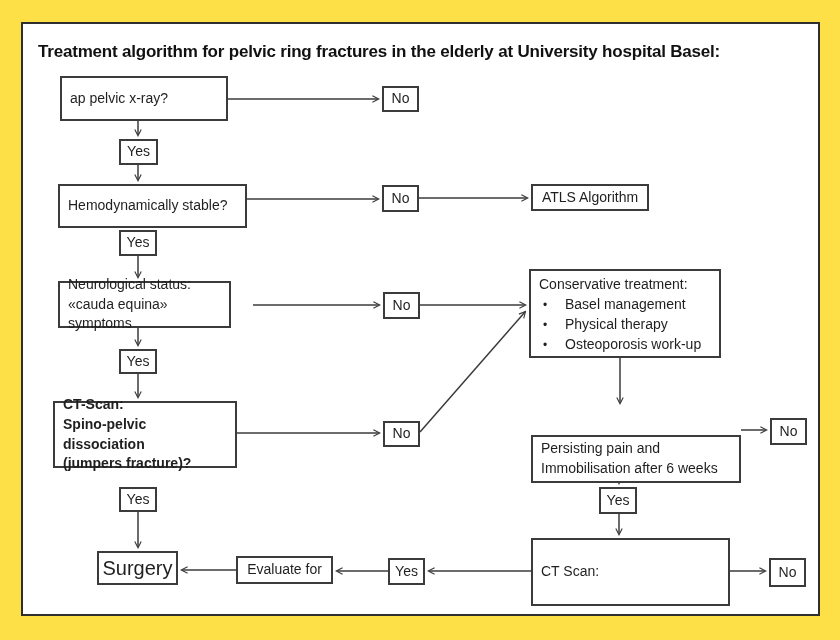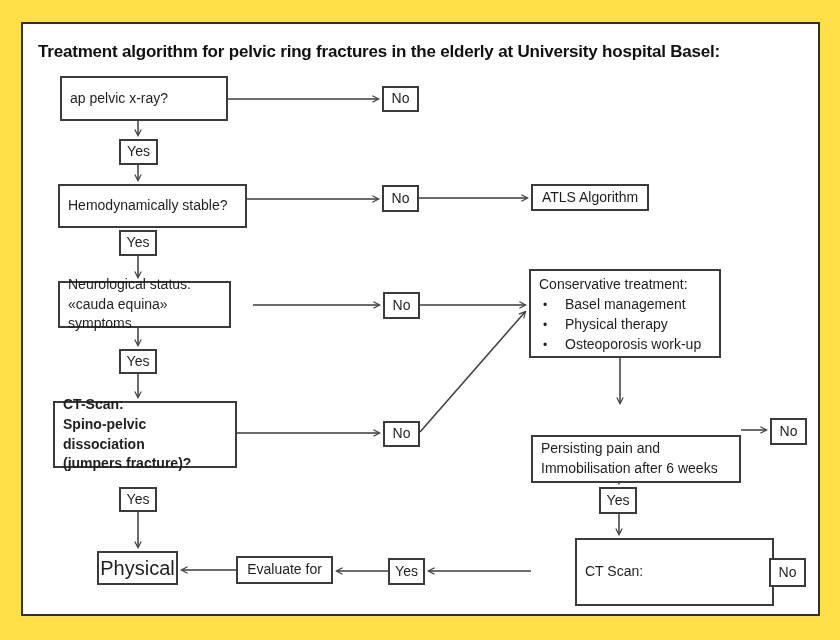--- a/index.html
+++ b/index.html
@@ -97,21 +97,21 @@
   #n-neuro   { left: 58px;  top: 281px; width: 173px; height: 47px; }
   #n-no3     { left: 383px; top: 292px; width: 37px;  height: 27px; }
   #n-cons    { left: 529px; top: 269px; width: 192px; height: 89px; }
   #n-yes3    { left: 119px; top: 349px; width: 38px;  height: 25px; }
   #n-ct1     { left: 53px;  top: 401px; width: 184px; height: 67px; font-weight: bold; }
   #n-no4     { left: 383px; top: 421px; width: 37px;  height: 26px; }
   #n-persist { left: 531px; top: 407px; width: 210px; height: 48px; margin-top: 28px; }
   #n-no5     { left: 770px; top: 418px; width: 37px;  height: 27px; }
   #n-yes4    { left: 119px; top: 487px; width: 38px;  height: 25px; }
   #n-yes5    { left: 599px; top: 487px; width: 38px;  height: 27px; }
-  #n-ct2     { left: 531px; top: 538px; width: 199px; height: 68px; margin-left: 44px; }
+  #n-ct2     { left: 531px; top: 538px; width: 199px; height: 68px; }
   #n-no6     { left: 769px; top: 558px; width: 37px;  height: 29px; }
   #n-surgery { left: 97px;  top: 551px; width: 81px;  height: 34px; }
   #n-eval    { left: 236px; top: 556px; width: 97px;  height: 28px; align-items: center; text-align: right; }
   #n-yes6    { left: 388px; top: 558px; width: 37px;  height: 27px; }
 </style>
 </head>
 <body>
 
 <div class="canvas">
 
@@ -237,21 +237,21 @@
 
   <div class="node qbox" id="n-ct2">
     <span>CT Scan:</span>
   </div>
 
   <div class="node sbox" id="n-no6">
     <span>No</span>
   </div>
 
   <div class="node sbox surgery-box" id="n-surgery">
-    <span>Physical</span>
+    <span>Surgery</span>
   </div>
 
   <div class="node sbox" id="n-eval">
     <span>Evaluate for</span>
   </div>
 
   <div class="node sbox" id="n-yes6">
     <span>Yes</span>
   </div>
 

